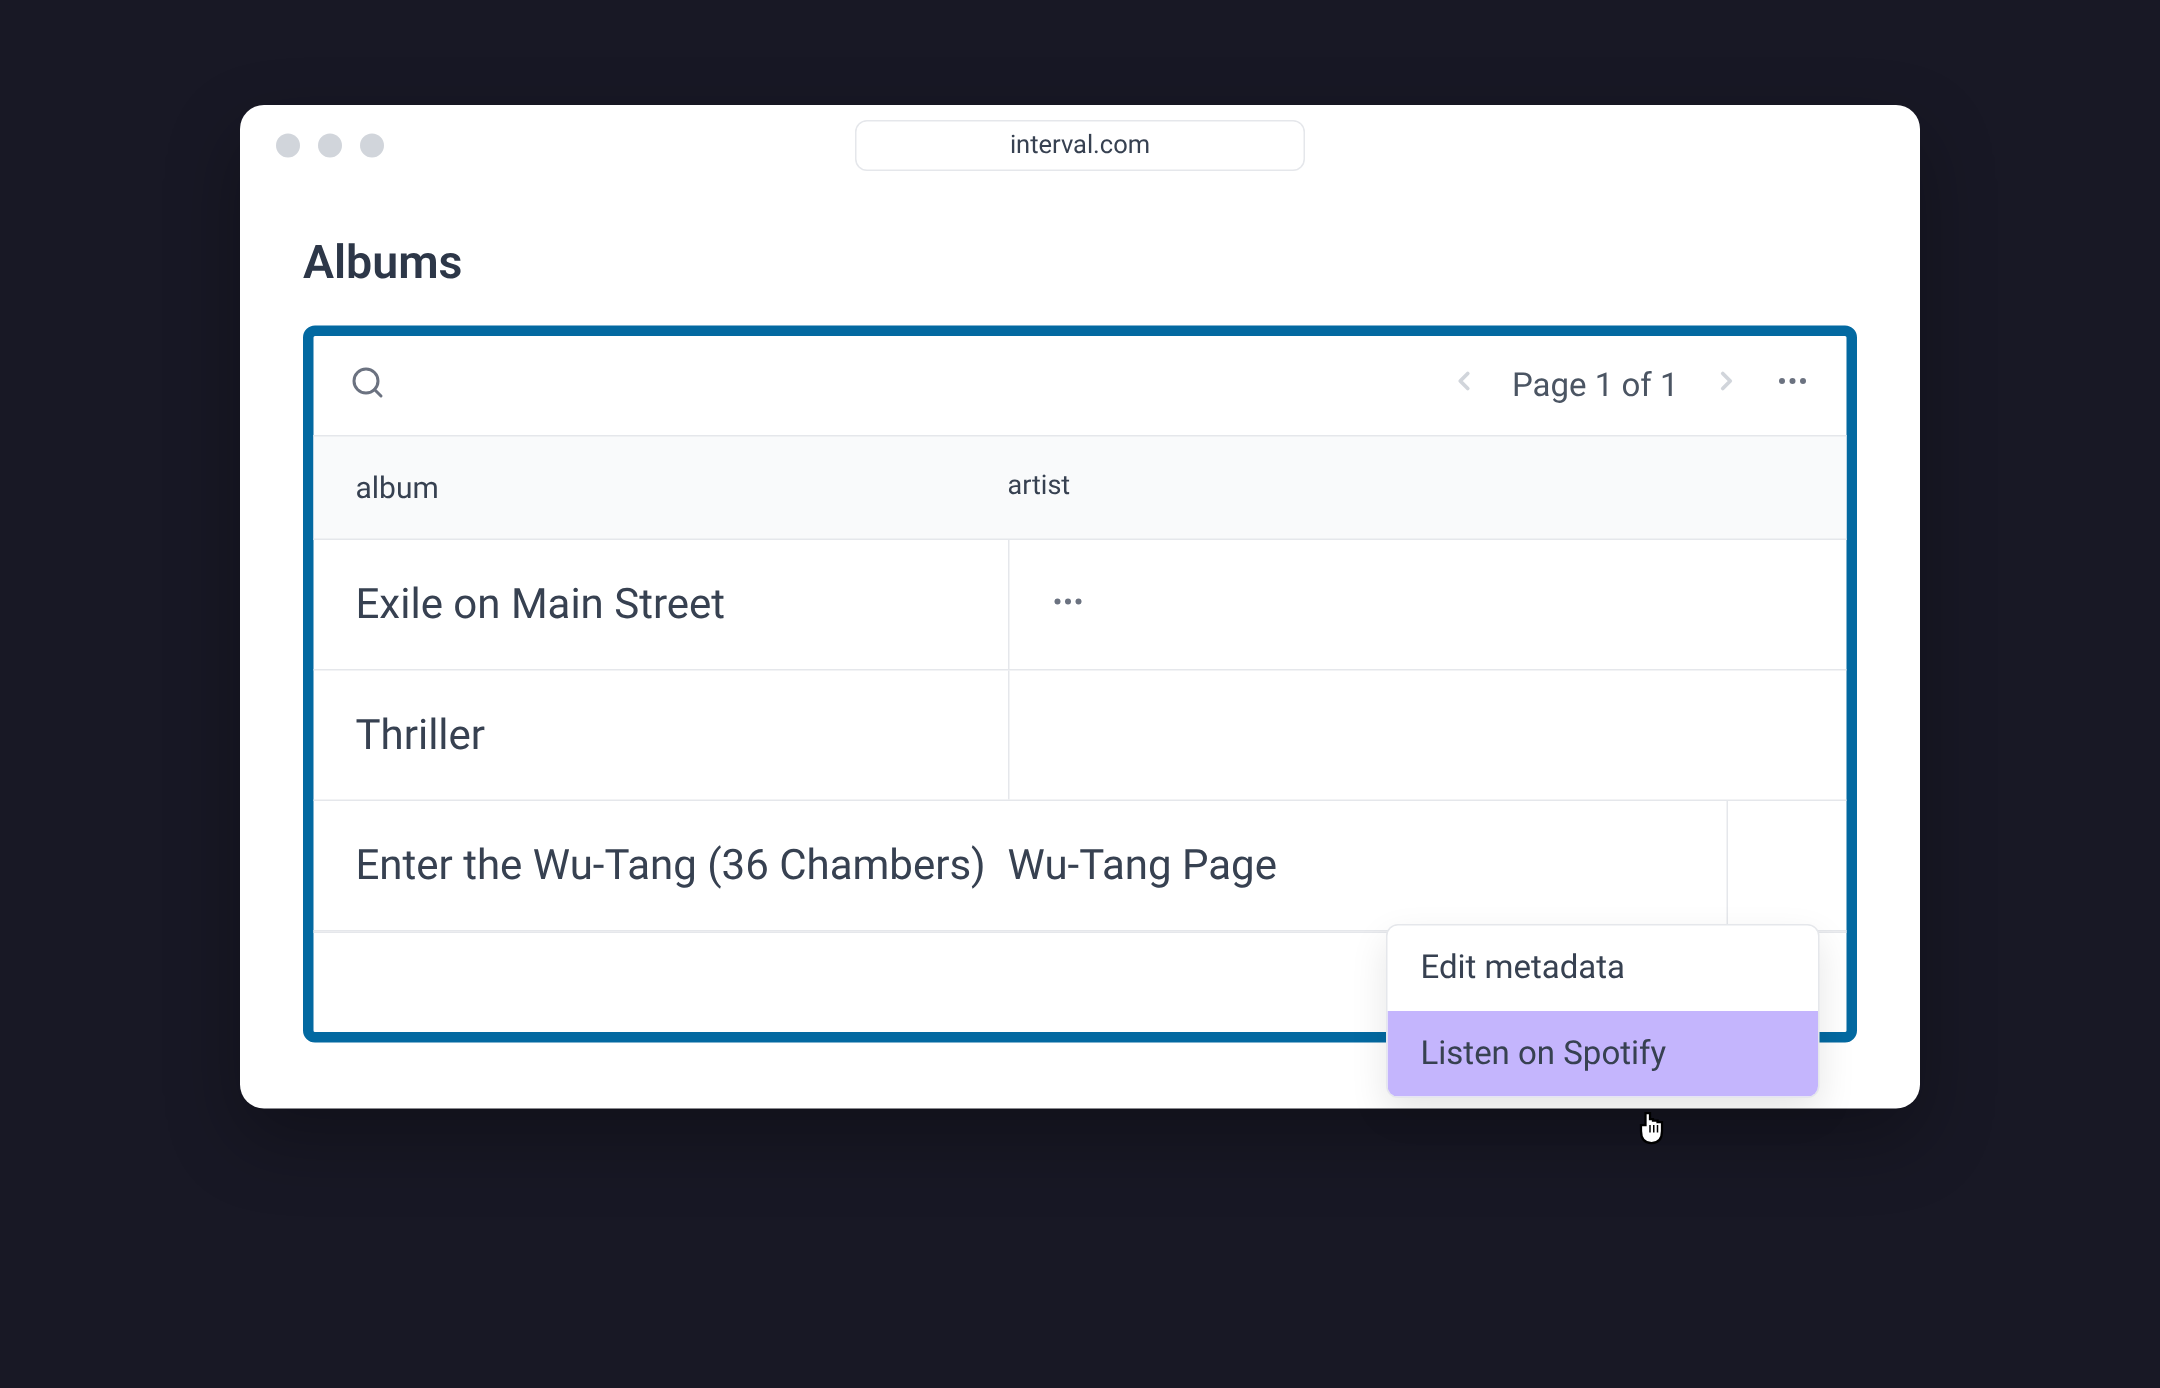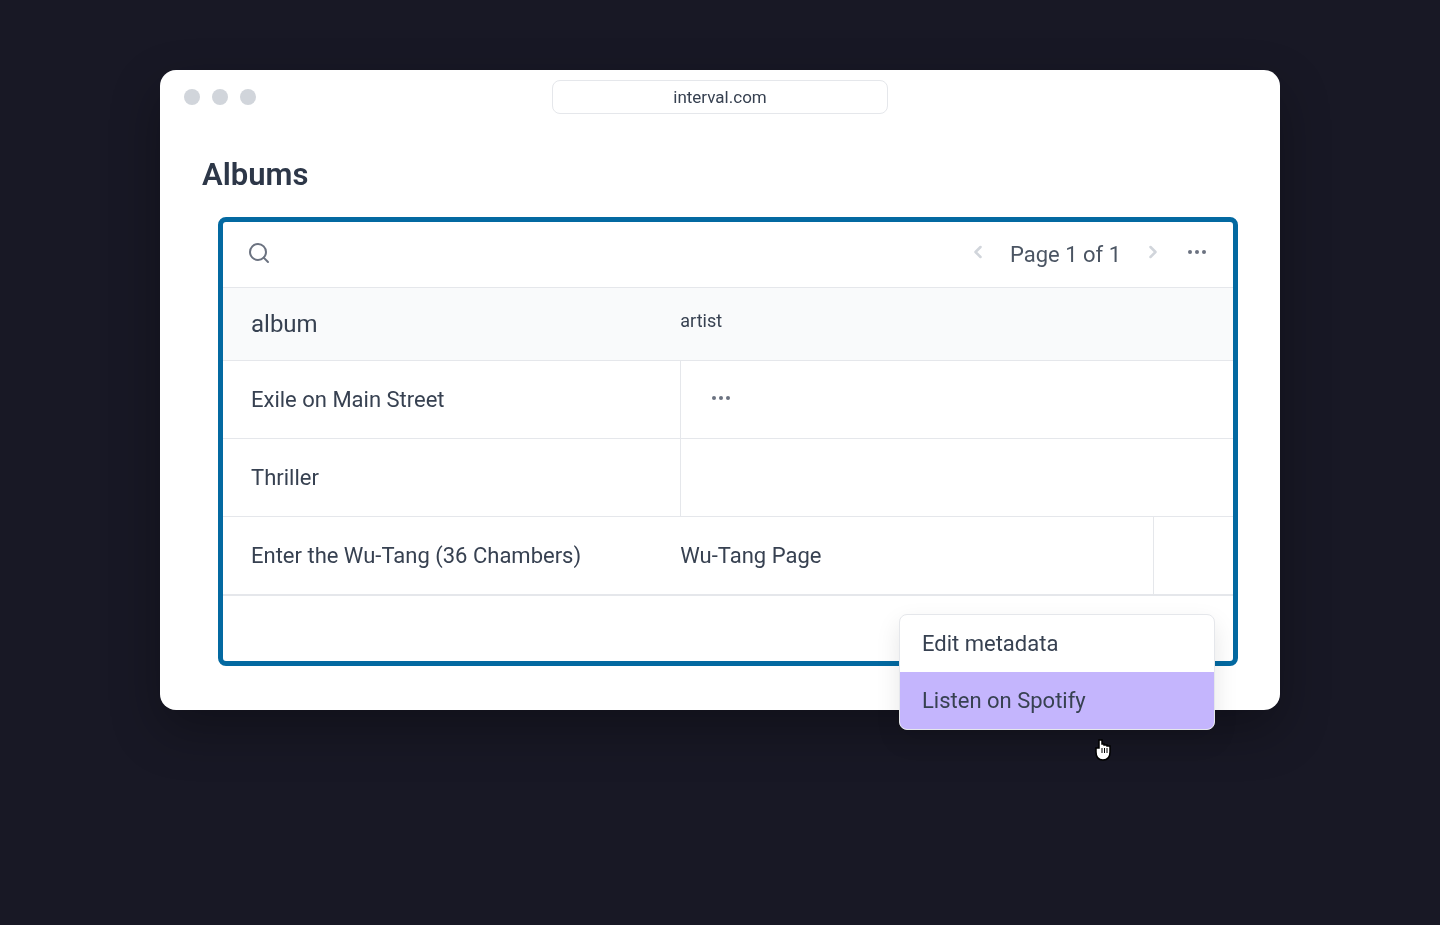--- a/index.html
+++ b/index.html
@@ -46,21 +46,21 @@
       width: 16px;
       height: 16px;
       border-radius: 50%;
       background: #d1d5db;
     }
     
     .address-bar {
       position: absolute;
       left: 50%;
       transform: translateX(-50%);
-      width: 336px;
+      width: 300px;
       height: 34px;
       border: 1px solid #e5e7eb;
       border-radius: 8px;
       display: flex;
       align-items: center;
       justify-content: center;
       font-size: 17px;
       color: #374151;
     }
     
@@ -69,25 +69,24 @@
     }
     
     .page-title {
       font-size: 31px;
       font-weight: 600;
       color: #2d3748;
       margin-bottom: 24px;
     }
     
     .table-container {
-      border: 5px solid #0369a1;
+      border: 7px solid #0369a1;
       border-radius: 8px;
       overflow: visible;
       position: relative;
-      margin-left: 16px;
     }
     
     .table-topbar, .table-bottombar {
       display: flex;
       align-items: center;
       justify-content: space-between;
       padding: 18px 24px;
     }
     
     .table-bottombar {
@@ -125,21 +124,21 @@
     .table-header {
       display: flex;
       background: #f9fafb;
       border-top: 1px solid #e5e7eb;
       border-bottom: 1px solid #e5e7eb;
       padding: 22px 28px;
     }
     
     .col-album {
       flex: 0 0 45%;
-      font-size: 24px;
+      font-size: 20px;
       color: #374151;
     }
     
     .col-artist {
       flex: 1;
       font-size: 18px;
       color: #374151;
     }
     
     .col-actions {
@@ -154,40 +153,40 @@
       padding: 22px 28px;
       border-bottom: 1px solid #e5e7eb;
       position: relative;
     }
     
     .table-row:last-child {
       border-bottom: none;
     }
     
     .row-cell {
-      font-size: 22px;
+      font-size: 28px;
       color: #374151;
       line-height: 1.5;
     }
     
     .row-actions {
       flex: 0 0 80px;
       display: flex;
       align-items: center;
       justify-content: center;
       border-left: 1px solid #e5e7eb;
       margin: -22px -28px -22px 0;
       padding: 0;
     }
     
     .context-menu {
       position: absolute;
       top: 392px;
       right: 18px;
-      width: 316px;
+      width: 289px;
       background: #ffffff;
       border: 1px solid #e5e7eb;
       border-radius: 8px;
       box-shadow: 0 10px 25px rgba(0,0,0,0.1);
       overflow: hidden;
       z-index: 100;
     }
     
     .context-menu-item {
       padding: 16px 22px;

